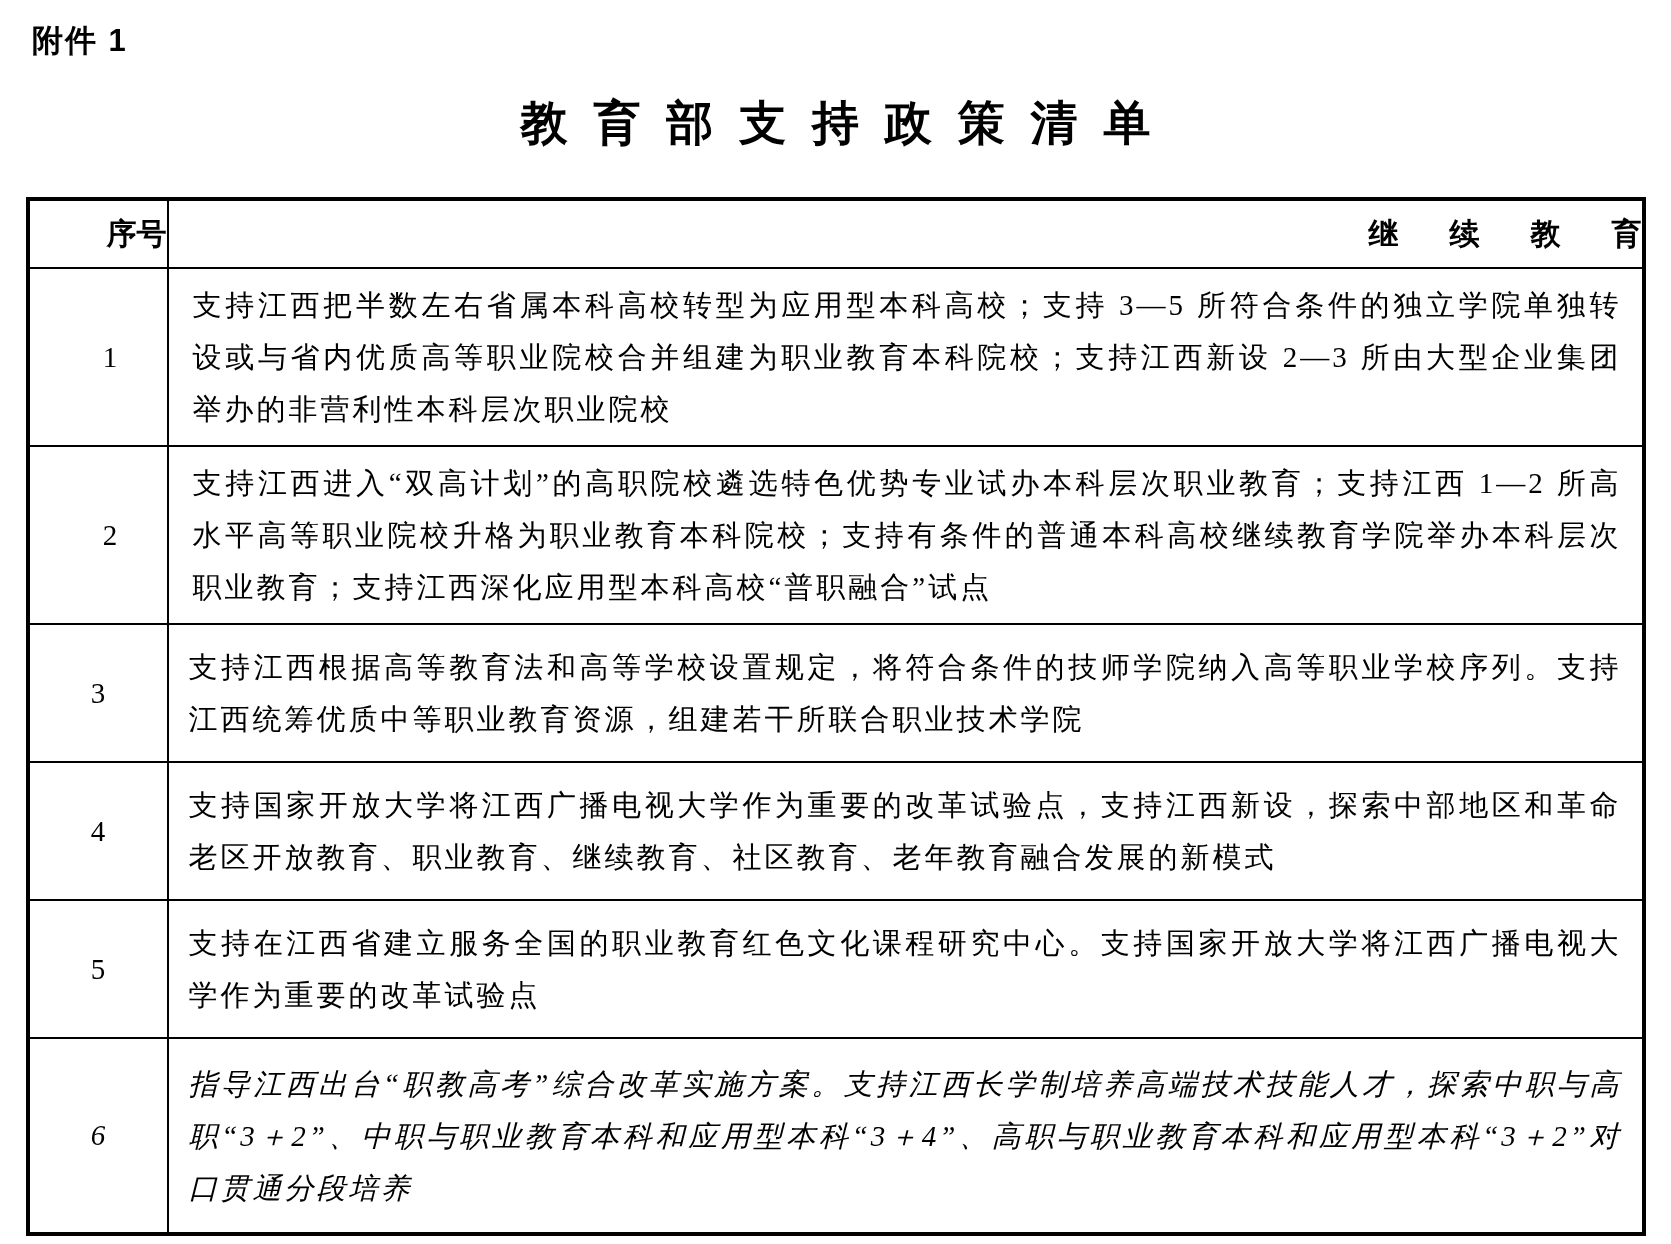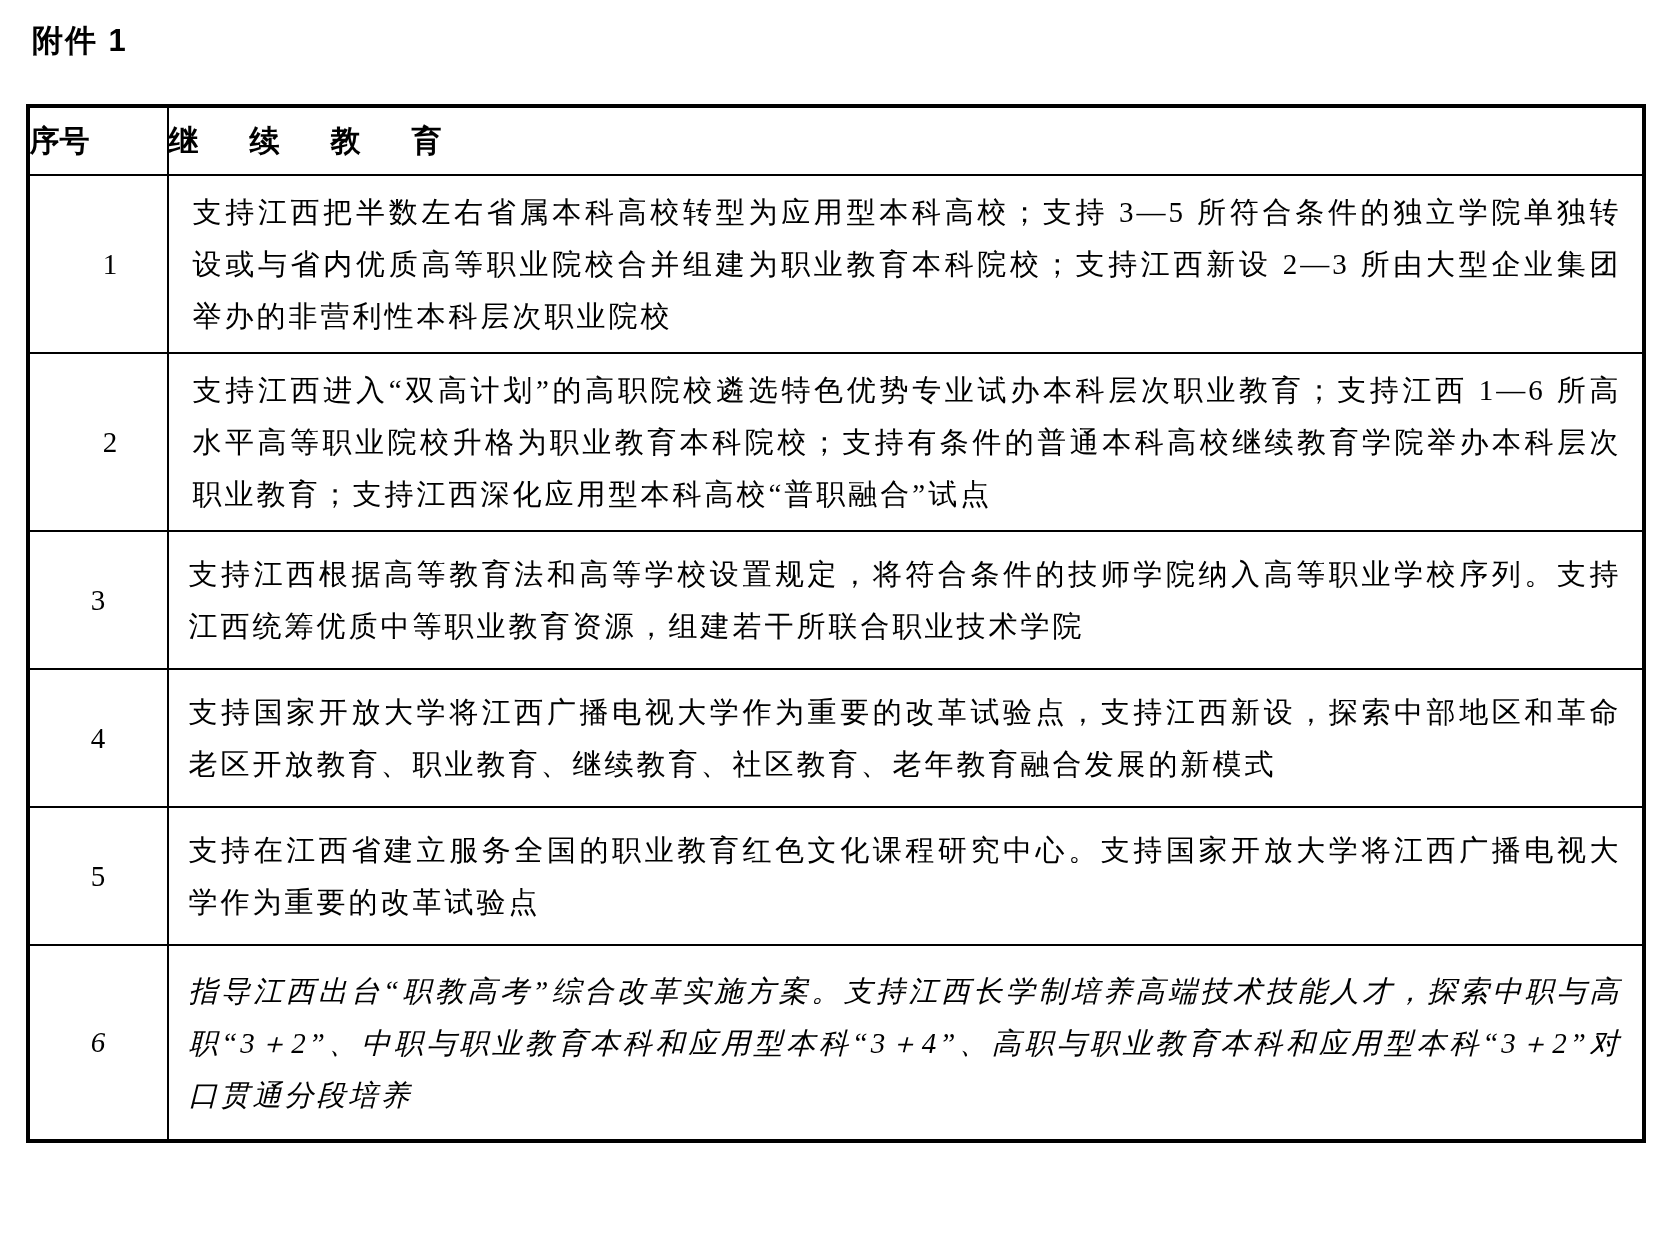--- a/index.html
+++ b/index.html
@@ -45,21 +45,21 @@
   }
   table.policy {
     border-width: 4px;
   }
   col.c-no { width: 140px; }
   th.h-no, th.h-content {
     height: 66px;
     font-family: "Liberation Sans", "DejaVu Sans", sans-serif;
     font-weight: bold;
     font-size: 30px;
-    text-align: left;
+    text-align: right;
     vertical-align: middle;
     padding: 0;
   }
   th.h-content .spread {
     letter-spacing: 1.7em;
     margin-right: -1.7em;
   }
   td.no-cell {
     text-align: center;
     vertical-align: middle;
@@ -79,20 +79,23 @@
   tr.r-2line td { height: 116px; }
   tr.r-last td  { height: 173px; font-style: italic; }
 </style>
 </head>
 <body>
 
 <div class="page">
 
   <div class="attachment">附件 1</div>
 
+  <div class="title">
+    <span class="spread">教育部支持政策清单</span>
+  </div>
 
   <table class="policy">
     <colgroup>
       <col class="c-no">
       <col class="c-content">
     </colgroup>
     <thead>
       <tr>
         <th class="h-no">序号</th>
         <th class="h-content">
@@ -100,21 +103,21 @@
         </th>
       </tr>
     </thead>
     <tbody>
       <tr class="r-3line">
         <td class="no-cell">1</td>
         <td class="content-cell">支持江西把半数左右省属本科高校转型为应用型本科高校；支持 3—5 所符合条件的独立学院单独转设或与省内优质高等职业院校合并组建为职业教育本科院校；支持江西新设 2—3 所由大型企业集团举办的非营利性本科层次职业院校</td>
       </tr>
       <tr class="r-3line">
         <td class="no-cell">2</td>
-        <td class="content-cell">支持江西进入“双高计划”的高职院校遴选特色优势专业试办本科层次职业教育；支持江西 1—6 所高水平高等职业院校升格为职业教育本科院校；支持有条件的普通本科高校继续教育学院举办本科层次职业教育；支持江西深化应用型本科高校“普职融合”试点</td>
+        <td class="content-cell">支持江西进入“双高计划”的高职院校遴选特色优势专业试办本科层次职业教育；支持江西 1—2 所高水平高等职业院校升格为职业教育本科院校；支持有条件的普通本科高校继续教育学院举办本科层次职业教育；支持江西深化应用型本科高校“普职融合”试点</td>
       </tr>
       <tr class="r-2line">
         <td class="no-cell">3</td>
         <td class="content-cell">支持江西根据高等教育法和高等学校设置规定，将符合条件的技师学院纳入高等职业学校序列。支持江西统筹优质中等职业教育资源，组建若干所联合职业技术学院</td>
       </tr>
       <tr class="r-2line">
         <td class="no-cell">4</td>
         <td class="content-cell">支持国家开放大学将江西广播电视大学作为重要的改革试验点，支持江西新设，探索中部地区和革命老区开放教育、职业教育、继续教育、社区教育、老年教育融合发展的新模式</td>
       </tr>
       <tr class="r-2line">

